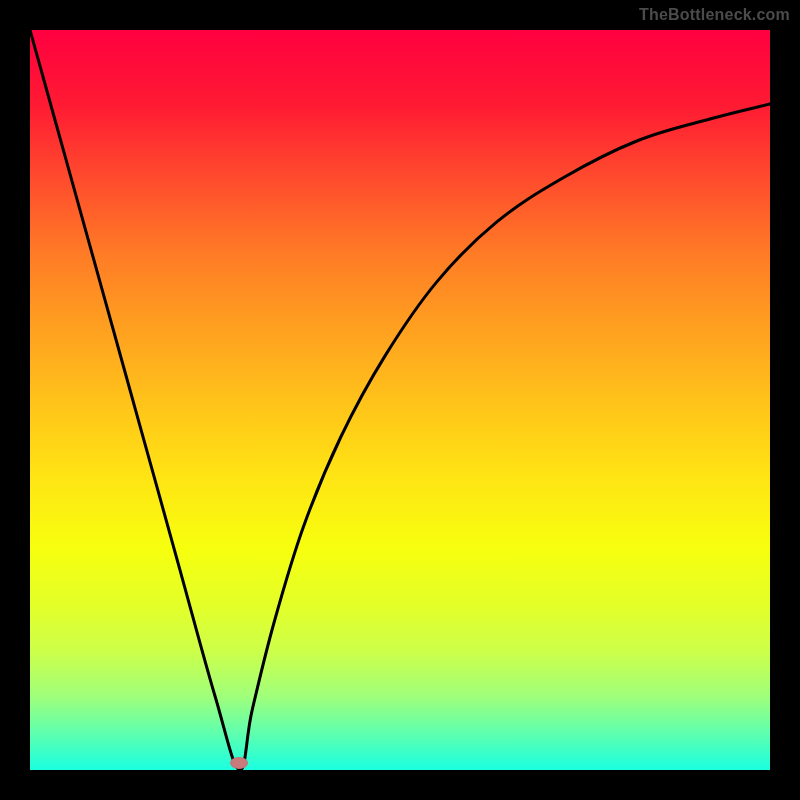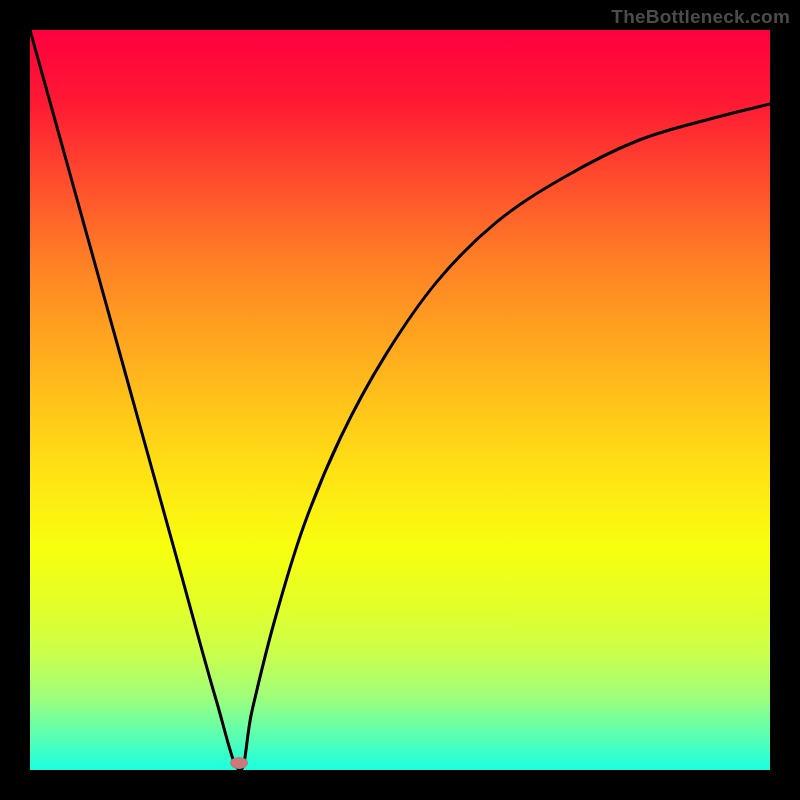--- a/index.html
+++ b/index.html
@@ -25,21 +25,21 @@
       #e2ff2a 78%,
       #ccff4a 84%,
       #a0ff7a 90%,
       #5fffae 95%,
       #1affe0 100%);
   }
   .attr {
     position: absolute;
     top: 6px; right: 10px;
     font-family: Arial, Helvetica, sans-serif;
-    font-size: 19px;
+    font-size: 16px;
     font-weight: 600;
     color: #4b4b4b;
     letter-spacing: 0.2px;
   }
   svg { position: absolute; left: 0; top: 0; }
   .marker {
     position: absolute;
     width: 18px; height: 12px;
     border-radius: 50%;
     background: #c97b7b;

